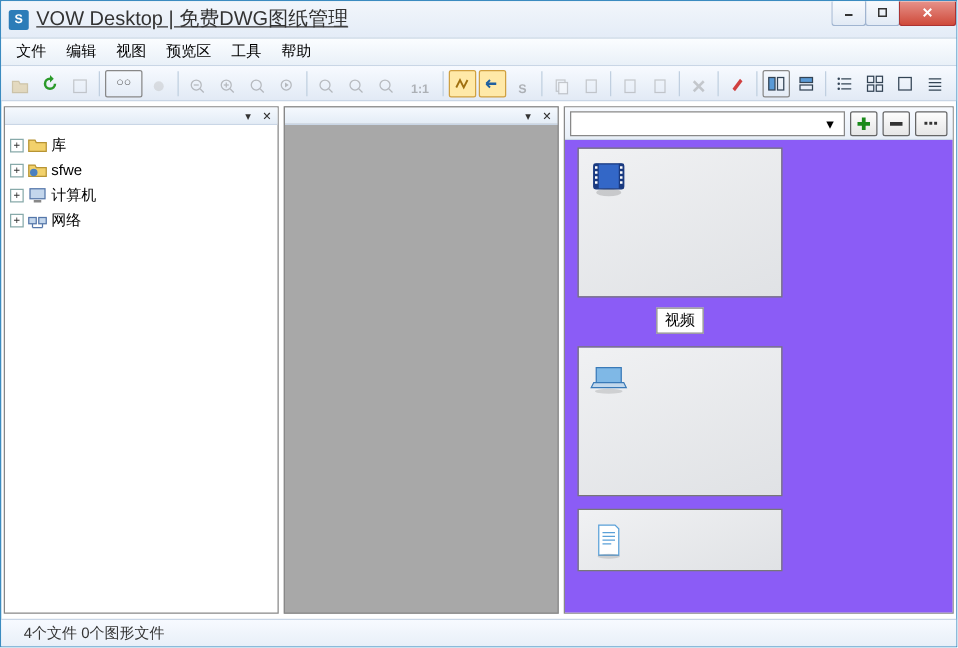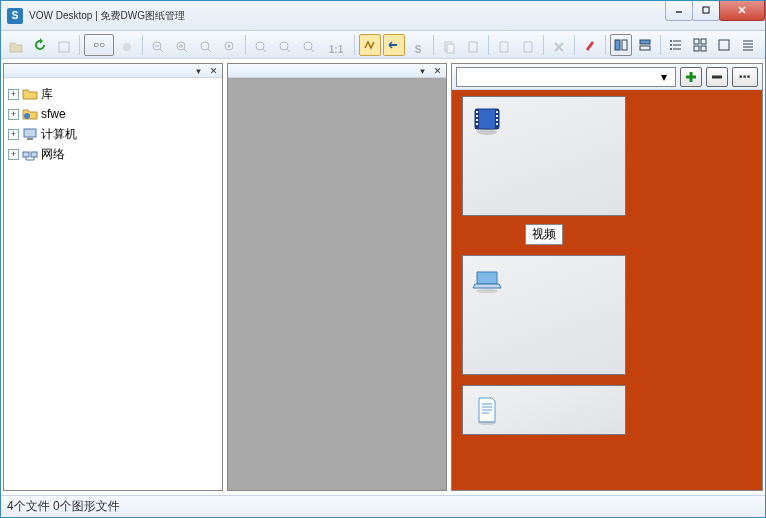--- a/index.html
+++ b/index.html
@@ -2,21 +2,21 @@
 <html><head>
 <meta charset="utf-8">
 <style>
 * { box-sizing: border-box; margin: 0; padding: 0; }
 body { font-family: "Microsoft YaHei", "SimSun", Tahoma, sans-serif; font-size: 12px; background: #fff; overflow: hidden; }
 .window { width: 766px; height: 518px; border: 1px solid #3b8bc0; background: #fff; display: flex; flex-direction: column; }
 
 
 .titlebar { height: 30px; background: linear-gradient(#f2f6fb, #e4ecf7); display: flex; align-items: center; padding: 0 0 0 6px; border-bottom: 1px solid #c0cfe0; }
 .titlebar .app-icon { width: 16px; height: 16px; background: #2c7cb8; border-radius: 2px; margin-right: 6px; display: inline-flex; align-items: center; justify-content: center; color: #fff; font-size: 10px; font-weight: bold; }
-.titlebar .title { flex: 1; color: #333; font-size: 10px; }
+.titlebar .title { flex: 1; color: #333; font-size: 16px; text-decoration: underline; }
 .winbtns { display: flex; height: 20px; margin-top: -10px; }
 .winbtn { width: 28px; height: 20px; border: 1px solid #a0b4d0; border-top: none; background: linear-gradient(#f8fafd, #e2eaf5); margin-left: -1px; display: flex; align-items: center; justify-content: center; cursor: pointer; border-radius: 0 0 3px 3px; }
 .winbtn.close { width: 46px; background: linear-gradient(#e6928a, #cf4a3a); border-color: #a33; color: #fff; }
 .winbtn svg { width: 10px; height: 10px; }
 
 
 .menubar { height: 22px; background: linear-gradient(#fbfdff, #e9f0f8); border-bottom: 1px solid #c9d6e6; display: flex; align-items: center; padding: 0 4px; }
 .menuitem { padding: 2px 8px; cursor: pointer; }
 
 
@@ -45,29 +45,29 @@
 .nodelabel { color: #000; }
 
 
 .subbar { height: 26px; border-bottom: 1px solid #c9d6e6; display: flex; align-items: center; padding: 2px 4px; gap: 4px; background: linear-gradient(#f7faff, #e8eff8); }
 .combo { flex: 1; height: 20px; border: 1px solid #888; background: #fff; display: flex; align-items: center; padding: 0 4px; justify-content: flex-end; }
 .combo .cdrop { width: 14px; height: 16px; display: flex; align-items: center; justify-content: center; cursor: pointer; }
 .sqbtn { width: 22px; height: 20px; border: 1px solid #666; border-radius: 2px; background: linear-gradient(#fdfdfd, #e6e6e6); display: flex; align-items: center; justify-content: center; cursor: pointer; }
 .sqbtn svg { width: 14px; height: 14px; }
 
 
-.thumbs { flex: 1; background: #c2410c; overflow-y: scroll; padding: 6px 0 6px 10px; }
+.thumbs { flex: 1; background: #8b5cf6; overflow-y: scroll; padding: 6px 0 6px 10px; }
 .thumb { width: 164px; margin-bottom: 10px; }
 .thumb .tbox { width: 164px; height: 120px; background: linear-gradient(160deg, #f0f1f3, #e0e2e5); border: 1px solid #777; display: flex; align-items: flex-start; justify-content: flex-start; padding: 8px; }
 .thumb .tlabel { text-align: center; color: #000; margin-top: 4px; background: #fff; border: 1px solid #888; padding: 1px 6px; display: inline-block; }
 .thumb .tcap { text-align: center; margin-top: 4px; }
 .thumbicon { width: 32px; height: 32px; }
 
 
-.statusbar { height: 22px; border-top: 1px solid #c9d6e6; background: linear-gradient(#f7faff, #e8eff8); display: flex; align-items: center; padding: 0 6px; color: #333; }
+.statusbar { height: 22px; border-top: 1px solid #c9d6e6; background: linear-gradient(#f7faff, #e8eff8); display: flex; align-items: center; padding: 0 18px; color: #333; }
 
 
 .thumbs::-webkit-scrollbar { width: 16px; }
 .thumbs::-webkit-scrollbar-track { background: #e8e8e8; border-left: 1px solid #bbb; }
 .thumbs::-webkit-scrollbar-thumb { background: linear-gradient(90deg, #e0e6ef, #c0cfe0); border: 1px solid #8aa; border-radius: 2px; }
 </style>
 </head>
 <body>
 
 <div class="window">
@@ -88,20 +88,28 @@
         </div>
       <div class="winbtn close">
           <svg viewBox="0 0 10 10">
             <line x1="2" y1="2" x2="8" y2="8" stroke="#fff" stroke-width="1.5"></line>
             <line x1="8" y1="2" x2="2" y2="8" stroke="#fff" stroke-width="1.5"></line>
           </svg>
         </div>
     </div>
   </div>
 
+  <div class="menubar">
+    <span class="menuitem">文件</span>
+    <span class="menuitem">编辑</span>
+    <span class="menuitem">视图</span>
+    <span class="menuitem">预览区</span>
+    <span class="menuitem">工具</span>
+    <span class="menuitem">帮助</span>
+  </div>
 
   <div class="toolbar">
     <div class="tbtn disabled">
         <svg viewBox="0 0 16 16">
           <path d="M2 4h5l1 2h6v7H2z" fill="#d9b76a" stroke="#a38334"></path>
         </svg>
       </div>
     <div class="tbtn">
         <svg viewBox="0 0 16 16">
           <path d="M8 3a5 5 0 1 0 5 5h-2a3 3 0 1 1-3-3v2l3-3-3-3z" fill="#2a9a2a"></path>

